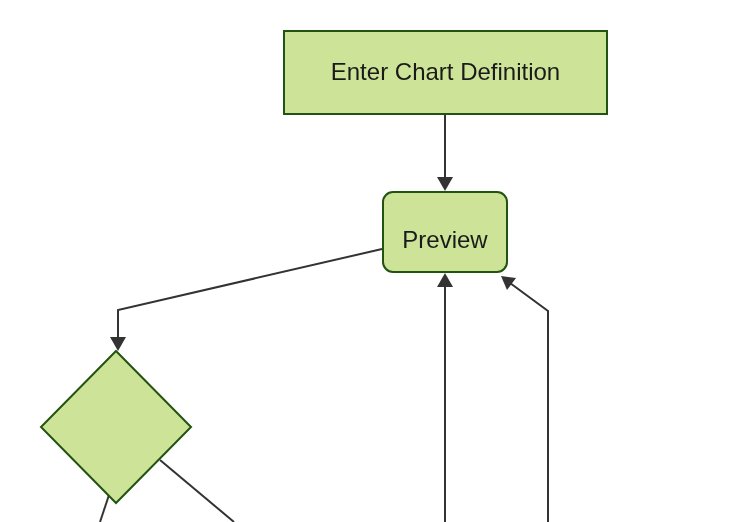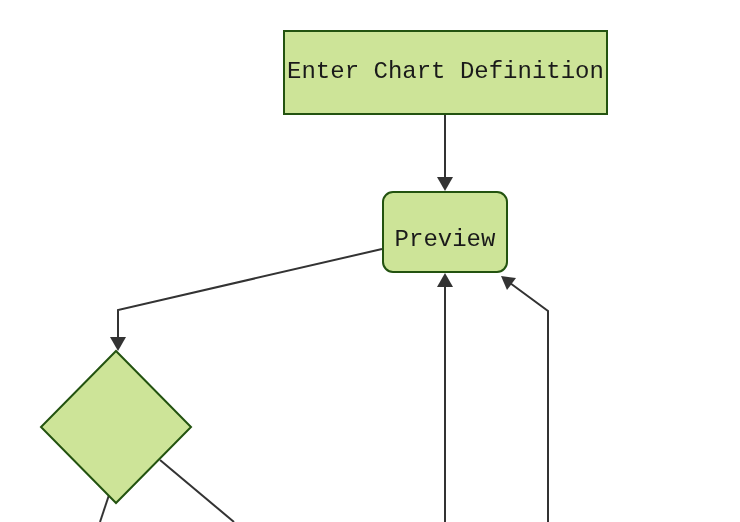--- a/index.html
+++ b/index.html
@@ -6,21 +6,21 @@
     margin: 0;
     padding: 0;
     background: #ffffff;
   }
   .canvas {
     position: relative;
     width: 740px;
     height: 522px;
     background: var(--background, #ffffff);
     overflow: hidden;
-    font-family: Liberation Mono, monospace;
+    font-family: Liberation Sans, sans-serif;
     border-radius: 22px;
   }
   .canvas svg {
     position: absolute;
     left: 0;
     top: 0;
   }
   .edge {
     fill: none;
     stroke: var(--edge-line, #333333);

